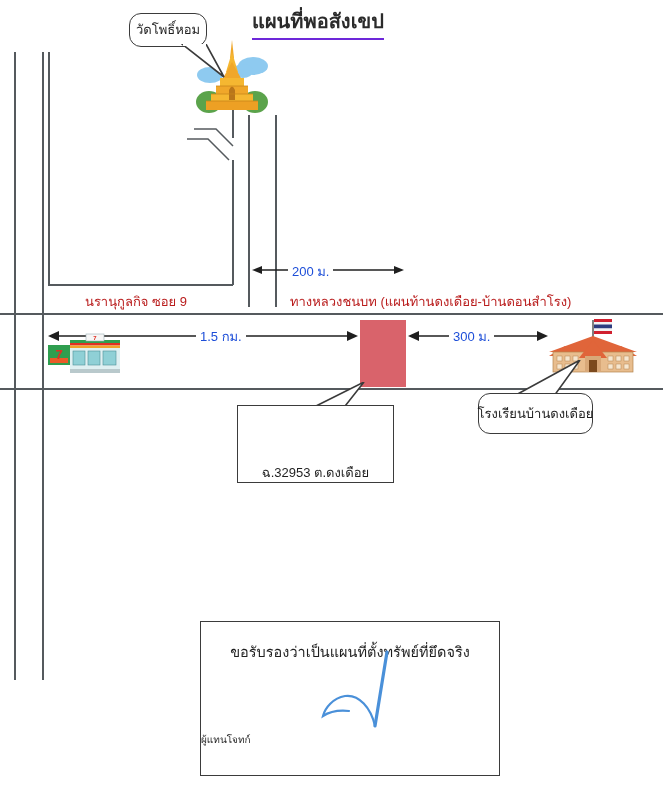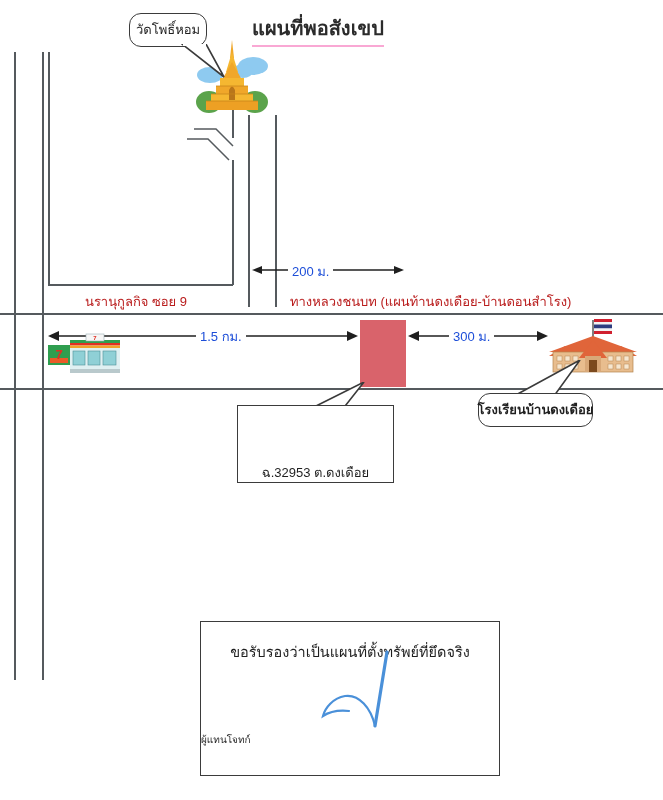--- a/index.html
+++ b/index.html
@@ -16,25 +16,25 @@
     width: 663px;
     height: 800px;
     background: #ffffff;
     overflow: hidden;
   }
   .abs { position: absolute; }
 
   
   #map-title {
     left: 252px;
-    top: 12px;
+    top: 5px;
     font-size: 20px;
     font-weight: bold;
     color: #2b2b2b;
-    border-bottom: 2px solid #f9a8d4;
+    border-bottom: 2px solid #6d28d9;
     padding-bottom: 1px;
     letter-spacing: 0px;
     white-space: nowrap;
   }
 
   
   .road-line {
     background: #555a5e;
   }
   .v-road { width: 1.5px; }
@@ -63,22 +63,21 @@
     top: 13px;
     width: 78px;
     height: 34px;
   }
   #temple-callout-tail { left: 180px; top: 44px; }
 
   #school-callout {
     left: 478px;
     top: 393px;
     width: 115px;
-    height: 34px;
-    font-weight: bold;
+    height: 41px;
   }
   #school-callout-tail { left: 512px; top: 360px; }
 
   #property-callout {
     left: 237px;
     top: 405px;
     width: 157px;
     height: 78px;
     flex-direction: column;
     justify-content: flex-end;

